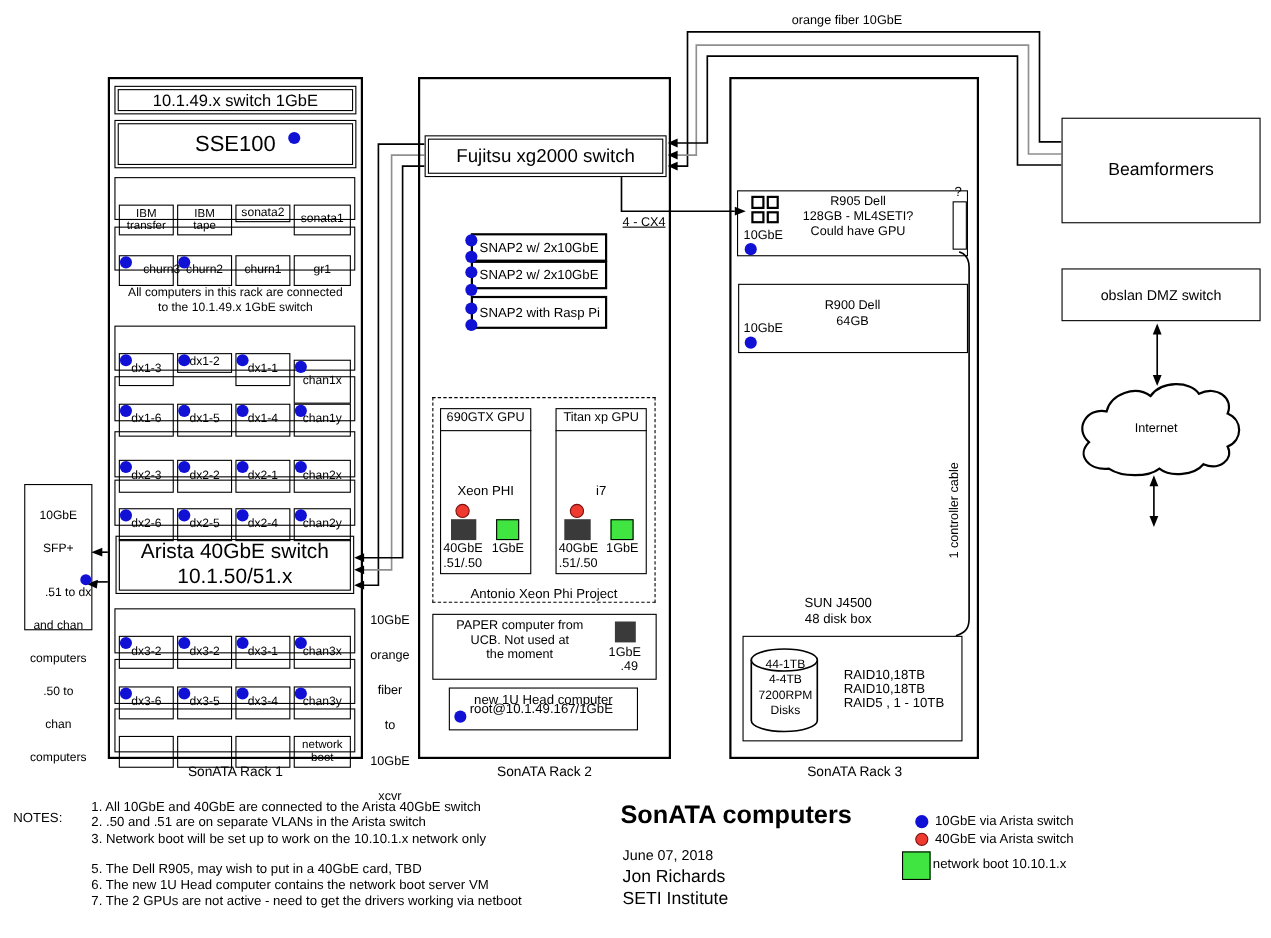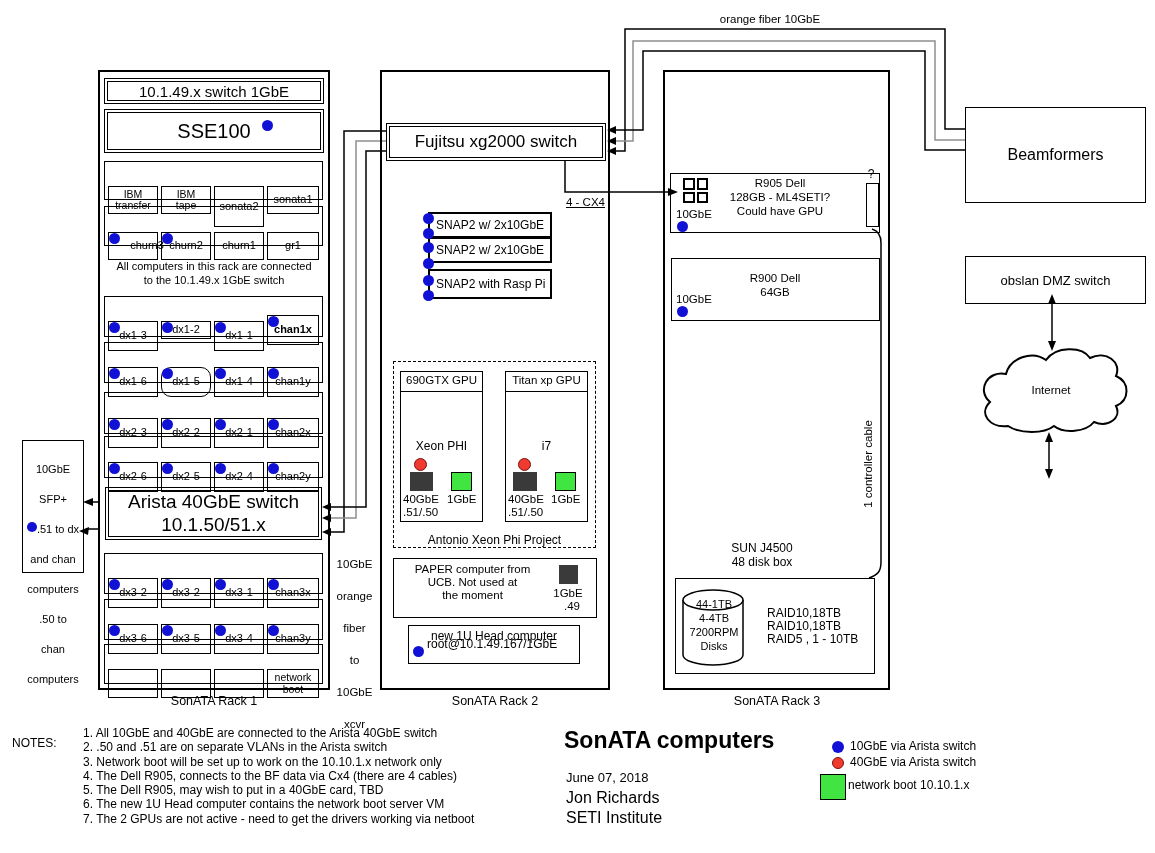--- a/index.html
+++ b/index.html
@@ -77,41 +77,41 @@
   <div class="dbl" style="left:104px; top:78px; width:220px; height:26px; font-size:15px;">10.1.49.x switch 1GbE</div>
 
   <div class="dbl" style="left:104px; top:109px; width:220px; height:44px; font-size:20px;">SSE100</div>
   <div class="dt" style="left:262px; top:120px;"></div>
 
   <div class="gbox" style="left:104px; top:161px; width:219px; height:39px;"></div>
   <div class="cell" style="left:108px; top:166px; width:50px; height:28px; font-size:10.5px;"><span>IBM
 transfer</span></div>
   <div class="cell" style="left:161px; top:166px; width:50px; height:28px; font-size:10.5px;"><span>IBM
 tape</span></div>
-  <div class="cell" style="left:214px; top:166px; width:50px; height:41px;"><span>sonata2</span></div>
+  <div class="cell" style="left:214px; top:166px; width:50px; height:16px;"><span>sonata2</span></div>
   <div class="cell" style="left:267px; top:166px; width:52px; height:28px;"><span>sonata1</span></div>
 
   <div class="gbox" style="left:104px; top:206px; width:219px; height:40px;"></div>
   <div class="cell" style="left:108px; top:212px; width:50px; height:28px;padding-left:28px;"><span class="celldot"></span><span>churn3</span></div>
   <div class="cell" style="left:161px; top:212px; width:50px; height:28px;"><span class="celldot"></span><span>churn2</span></div>
   <div class="cell" style="left:214px; top:212px; width:50px; height:28px;"><span>churn1</span></div>
   <div class="cell" style="left:267px; top:212px; width:52px; height:28px;"><span>gr1</span></div>
 
   <div class="t tc" style="left:102px; top:260px; width:224px; font-size:11px; line-height:1.25;">All computers in this rack are connected
 to the 10.1.49.x 1GbE switch</div>
 
   <div class="gbox" style="left:104px; top:296px; width:219px; height:41px;"></div>
   <div class="cell" style="left:108px; top:301px; width:50px; height:30px;"><span class="celldot"></span><span>dx1-3</span></div>
   <div class="cell" style="left:161px; top:301px; width:50px; height:18px;"><span class="celldot"></span><span>dx1-2</span></div>
   <div class="cell" style="left:214px; top:301px; width:50px; height:30px;"><span class="celldot"></span><span>dx1-1</span></div>
-  <div class="cell" style="left:267px; top:295px; width:52px; height:30px;font-weight:bold;"><span class="celldot"></span><span>chan1x</span></div>
+  <div class="cell" style="left:267px; top:307px; width:52px; height:40px;"><span class="celldot"></span><span>chan1x</span></div>
 
   <div class="gbox" style="left:104px; top:342px; width:219px; height:41px;"></div>
   <div class="cell" style="left:108px; top:347px; width:50px; height:30px;"><span class="celldot"></span><span>dx1-6</span></div>
-  <div class="cell" style="left:161px; top:347px; width:50px; height:30px;border-radius:10px;"><span class="celldot"></span><span>dx1-5</span></div>
+  <div class="cell" style="left:161px; top:347px; width:50px; height:30px;"><span class="celldot"></span><span>dx1-5</span></div>
   <div class="cell" style="left:214px; top:347px; width:50px; height:30px;"><span class="celldot"></span><span>dx1-4</span></div>
   <div class="cell" style="left:267px; top:347px; width:52px; height:30px;"><span class="celldot"></span><span>chan1y</span></div>
 
   <div class="gbox" style="left:104px; top:392px; width:219px; height:42px;"></div>
   <div class="cell" style="left:108px; top:398px; width:50px; height:30px;"><span class="celldot"></span><span>dx2-3</span></div>
   <div class="cell" style="left:161px; top:398px; width:50px; height:30px;"><span class="celldot"></span><span>dx2-2</span></div>
   <div class="cell" style="left:214px; top:398px; width:50px; height:30px;"><span class="celldot"></span><span>dx2-1</span></div>
   <div class="cell" style="left:267px; top:398px; width:52px; height:30px;"><span class="celldot"></span><span>chan2x</span></div>
 
   <div class="gbox" style="left:104px; top:436px; width:219px; height:42px;"></div>
@@ -145,21 +145,21 @@
   <div class="cell" style="left:214px; top:649px; width:50px; height:29px;"></div>
   <div class="cell" style="left:267px; top:649px; width:52px; height:29px; font-size:10.5px;"><span>network
 boot</span></div>
 
   <div class="t tc" style="left:104px; top:694px; width:220px; font-size:12.5px;">SonATA Rack 1</div>
 
   <div class="box" style="left:22px; top:440px; width:62px; height:133px;"></div>
   <div class="t tc" style="left:23px; top:447px; width:60px; font-size:11px; line-height:15px;">
     <div>10GbE</div>
     <div>SFP+</div>
-    <div style="display:flex; align-items:flex-start; justify-content:center;">
+    <div style="display:flex; align-items:flex-end; justify-content:center;flex-direction:column;">
       <span class="dt sm" style="position:static; flex:none;"></span><span>.51 to dx</span>
     </div>
     <div>and chan</div>
     <div>computers</div>
     <div>.50 to</div>
     <div>chan</div>
     <div>computers</div>
   </div>
 
   <div class="t tc" style="left:328px; top:540px; width:53px; font-size:11.5px; line-height:16px;">
@@ -264,28 +264,27 @@
   <div class="t tc" style="left:684px; top:612px; width:60px; font-size:11px;">4-4TB</div>
   <div class="t tc" style="left:684px; top:626px; width:60px; font-size:11px;">7200RPM</div>
   <div class="t tc" style="left:684px; top:640px; width:60px; font-size:11px;">Disks</div>
   <div class="t" style="left:767px; top:607px; font-size:12px;">RAID10,18TB</div>
   <div class="t" style="left:767px; top:620px; font-size:12px;">RAID10,18TB</div>
   <div class="t" style="left:767px; top:633px; font-size:12px;">RAID5 , 1 - 10TB</div>
 
   <div class="t tc" style="left:667px; top:694px; width:220px; font-size:12.5px;">SonATA Rack 3</div>
 
   <div class="box" style="left:965px; top:107px; width:181px; height:96px; display:flex; align-items:center; justify-content:center; font-size:16px; background:#fff;">Beamformers</div>
-  <div class="box" style="left:965px; top:244px; width:181px; height:48px; display:flex; align-items:center; justify-content:center; font-size:13px;margin-top:12px;">obslan DMZ switch</div>
+  <div class="box" style="left:965px; top:244px; width:181px; height:48px; display:flex; align-items:center; justify-content:center; font-size:13px;">obslan DMZ switch</div>
   <div class="t tc" style="left:1016px; top:384px; width:70px; font-size:11.5px;">Internet</div>
 
   <div class="t" style="left:12px; top:737px; font-size:12px;">NOTES:</div>
   <div class="t" style="left:83px; top:727px;  font-size:12px;">1. All 10GbE and 40GbE are connected to the Arista 40GbE switch</div>
   <div class="t" style="left:83px; top:741px;  font-size:12px;">2. .50 and .51 are on separate VLANs in the Arista switch</div>
   <div class="t" style="left:83px; top:756px;  font-size:12px;">3. Network boot will be set up to work on the 10.10.1.x network only</div>
-  <div class="t" style="left:83px; top:770px;  font-size:12px;">4. The Dell R905, connects to the BF data via Cx4 (there are 4 cables)</div>
   <div class="t" style="left:83px; top:784px;  font-size:12px;">5. The Dell R905, may wish to put in a 40GbE card, TBD</div>
   <div class="t" style="left:83px; top:798px;  font-size:12px;">6. The new 1U Head computer contains the network boot server VM</div>
   <div class="t" style="left:83px; top:813px;  font-size:12px;">7. The 2 GPUs are not active - need to get the drivers working via netboot</div>
 
   <div class="t" style="left:564px; top:727px; font-size:23px; font-weight:bold;">SonATA computers</div>
   <div class="t" style="left:566px; top:771px; font-size:13px;">June 07, 2018</div>
   <div class="t" style="left:566px; top:789px; font-size:16px;">Jon Richards</div>
   <div class="t" style="left:566px; top:809px; font-size:16px;">SETI Institute</div>
 
   <div class="dt" style="left:832px; top:741px; width:12px; height:12px;"></div>

